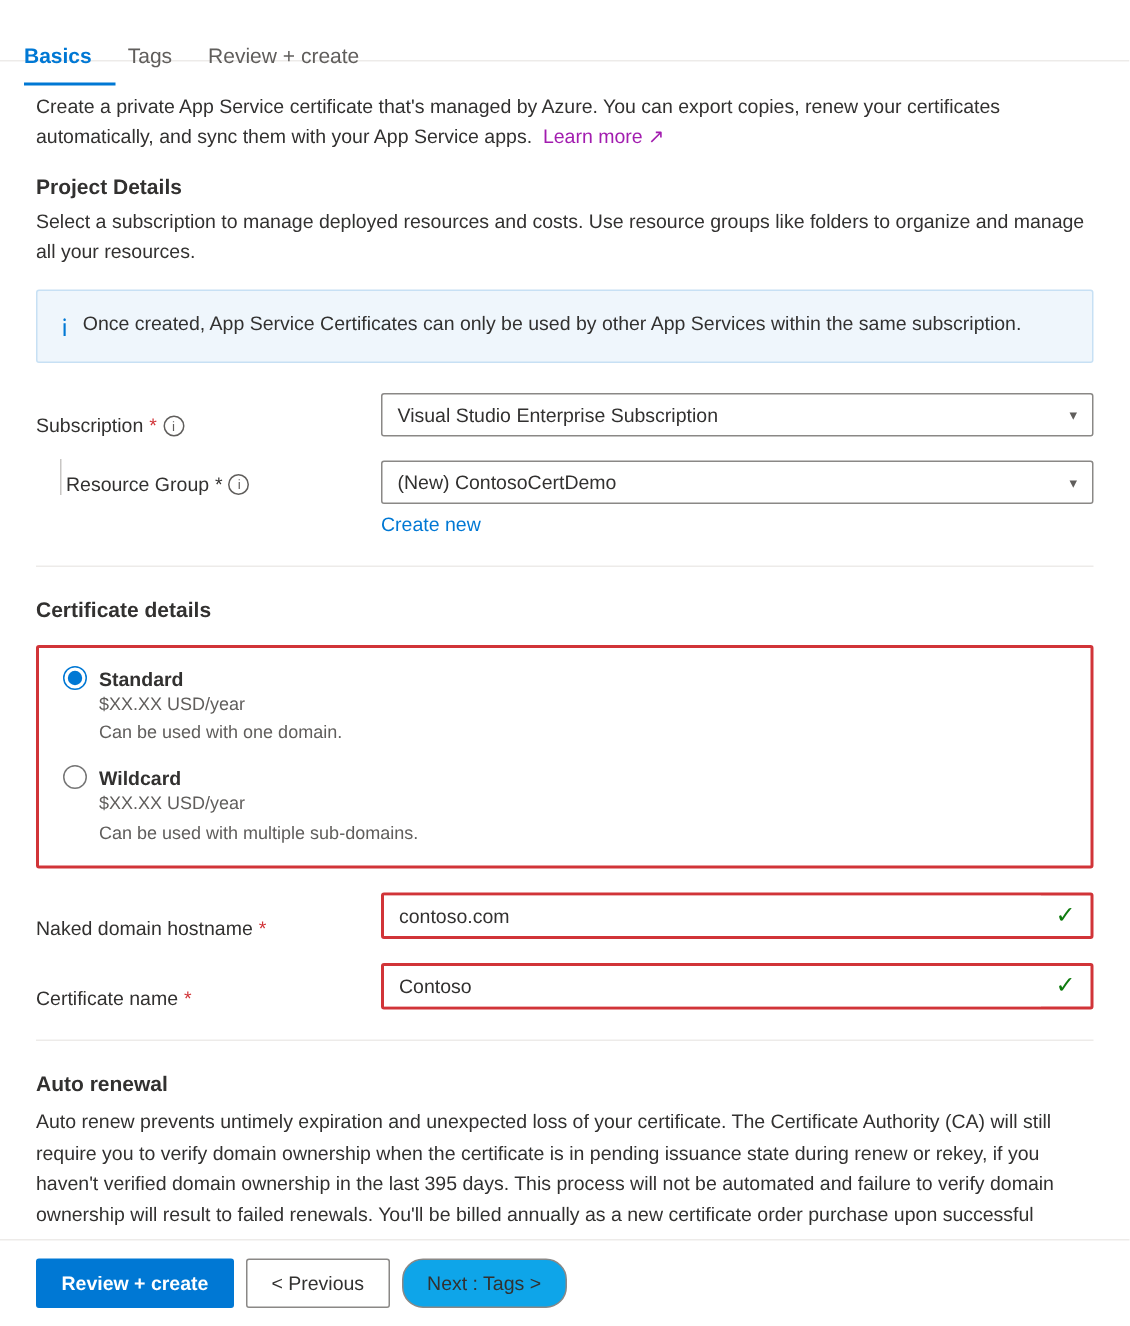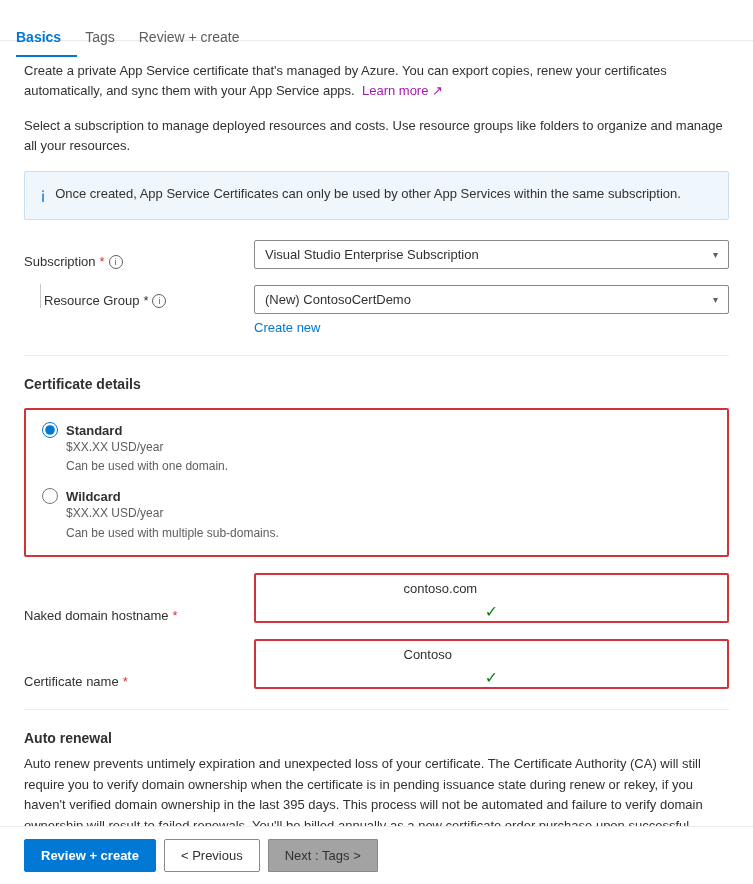--- a/index.html
+++ b/index.html
@@ -211,21 +211,20 @@
     }
 
     
     .input-validated {
       display: flex;
       align-items: center;
       border: 2px solid #d13438;
       border-radius: 2px;
       background: #fff;
       overflow: hidden;
-      flex-direction: column;
     }
     .input-validated input {
       border: none;
       outline: none;
       padding: 6px 10px;
       font-size: 13px;
       color: #323130;
       flex: 1;
       font-family: inherit;
     }
@@ -316,24 +315,24 @@
       color: #323130;
       border: 1px solid #8a8886;
       border-radius: 2px;
       padding: 8px 16px;
       font-size: 13px;
       cursor: pointer;
       font-family: inherit;
     }
 
     .btn-outline {
-      background: #a3a3a3;
+      background: #0ea5e9;
       color: #323130;
       border: 1px solid #8a8886;
-      border-radius: 1px;
+      border-radius: 14px;
       padding: 8px 16px;
       font-size: 13px;
       cursor: pointer;
       font-family: inherit;
       text-align: center;
     }
 
     
     .sub-group {
       position: relative;
@@ -361,20 +360,21 @@
   <div class="tab">Review + create</div>
 </div>
 
 <div class="content">
 
   <p class="intro-text">
     <span>Create a private App Service certificate that's managed by Azure. You can export copies, renew your certificates automatically, and sync them with your App Service apps.</span>
     &nbsp;<a href="#"><span>Learn more</span> <span>↗</span></a>
   </p>
 
+  <div class="section-title">Project Details</div>
   <div class="section-desc">Select a subscription to manage deployed resources and costs. Use resource groups like folders to organize and manage all your resources.</div>
 
   <div class="info-box">
     <span class="info-icon">ℹ</span>
     <span class="info-text">Once created, App Service Certificates can only be used by other App Services within the same subscription.</span>
   </div>
 
   <div class="sub-group">
     <div class="form-row">
       <div class="form-label">

